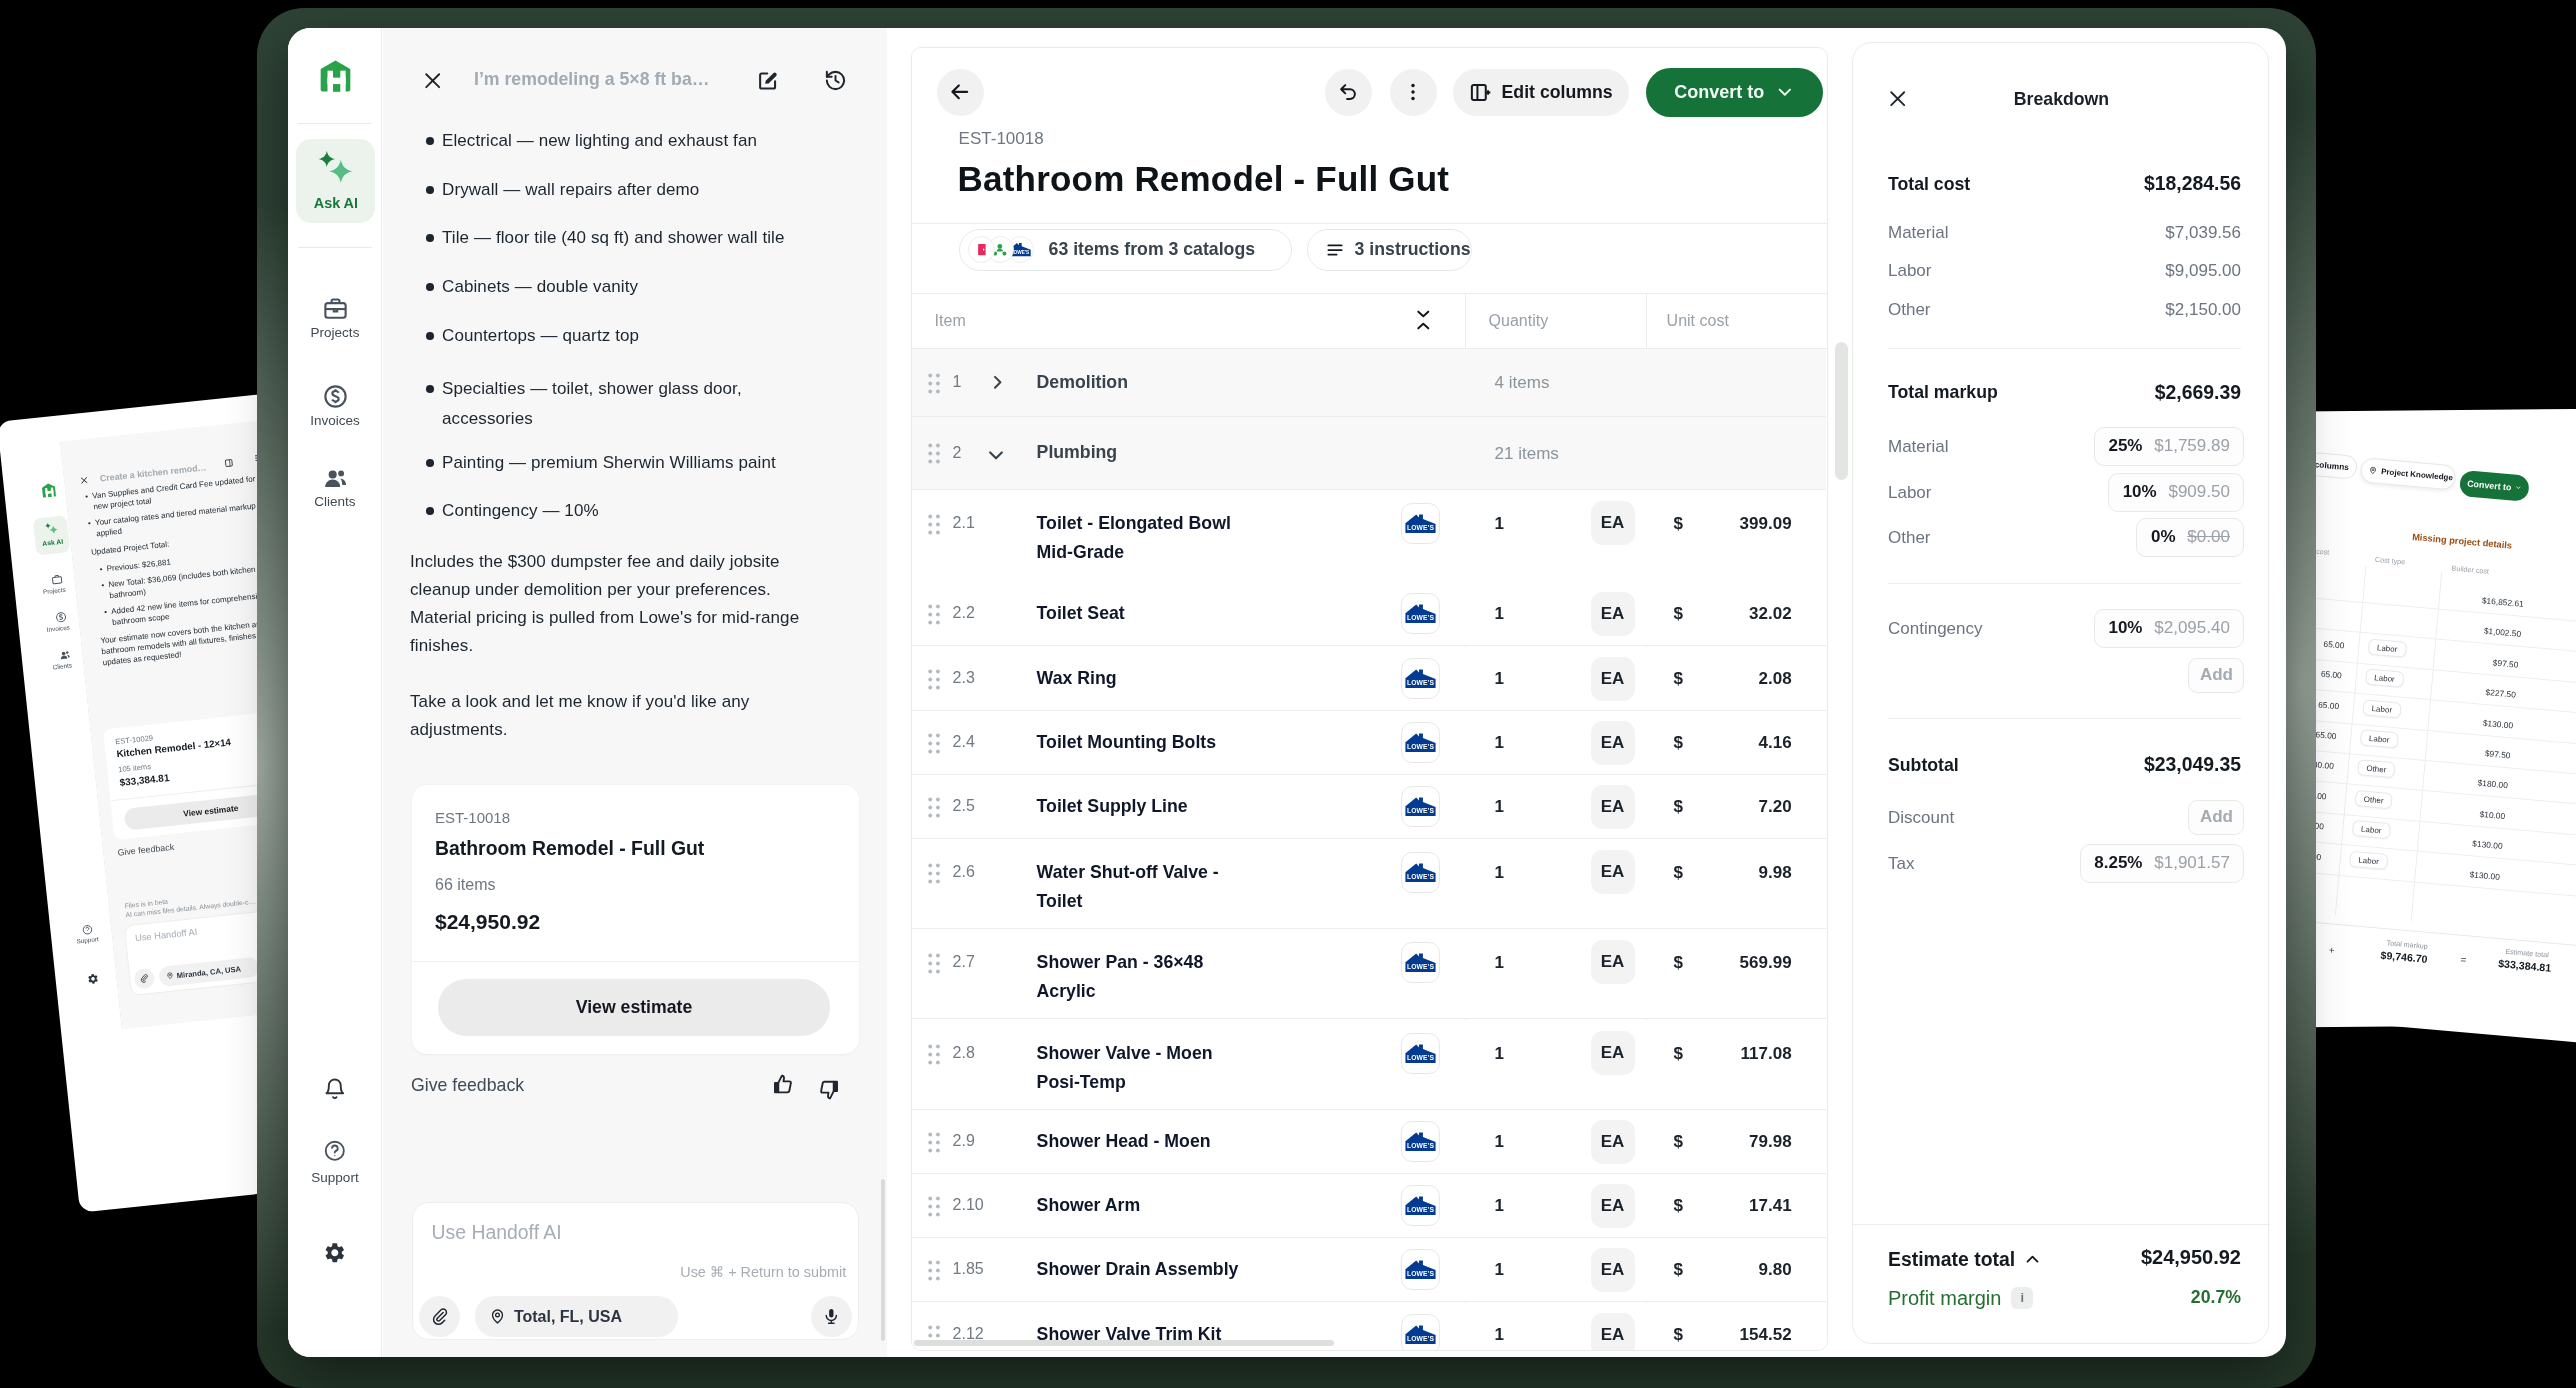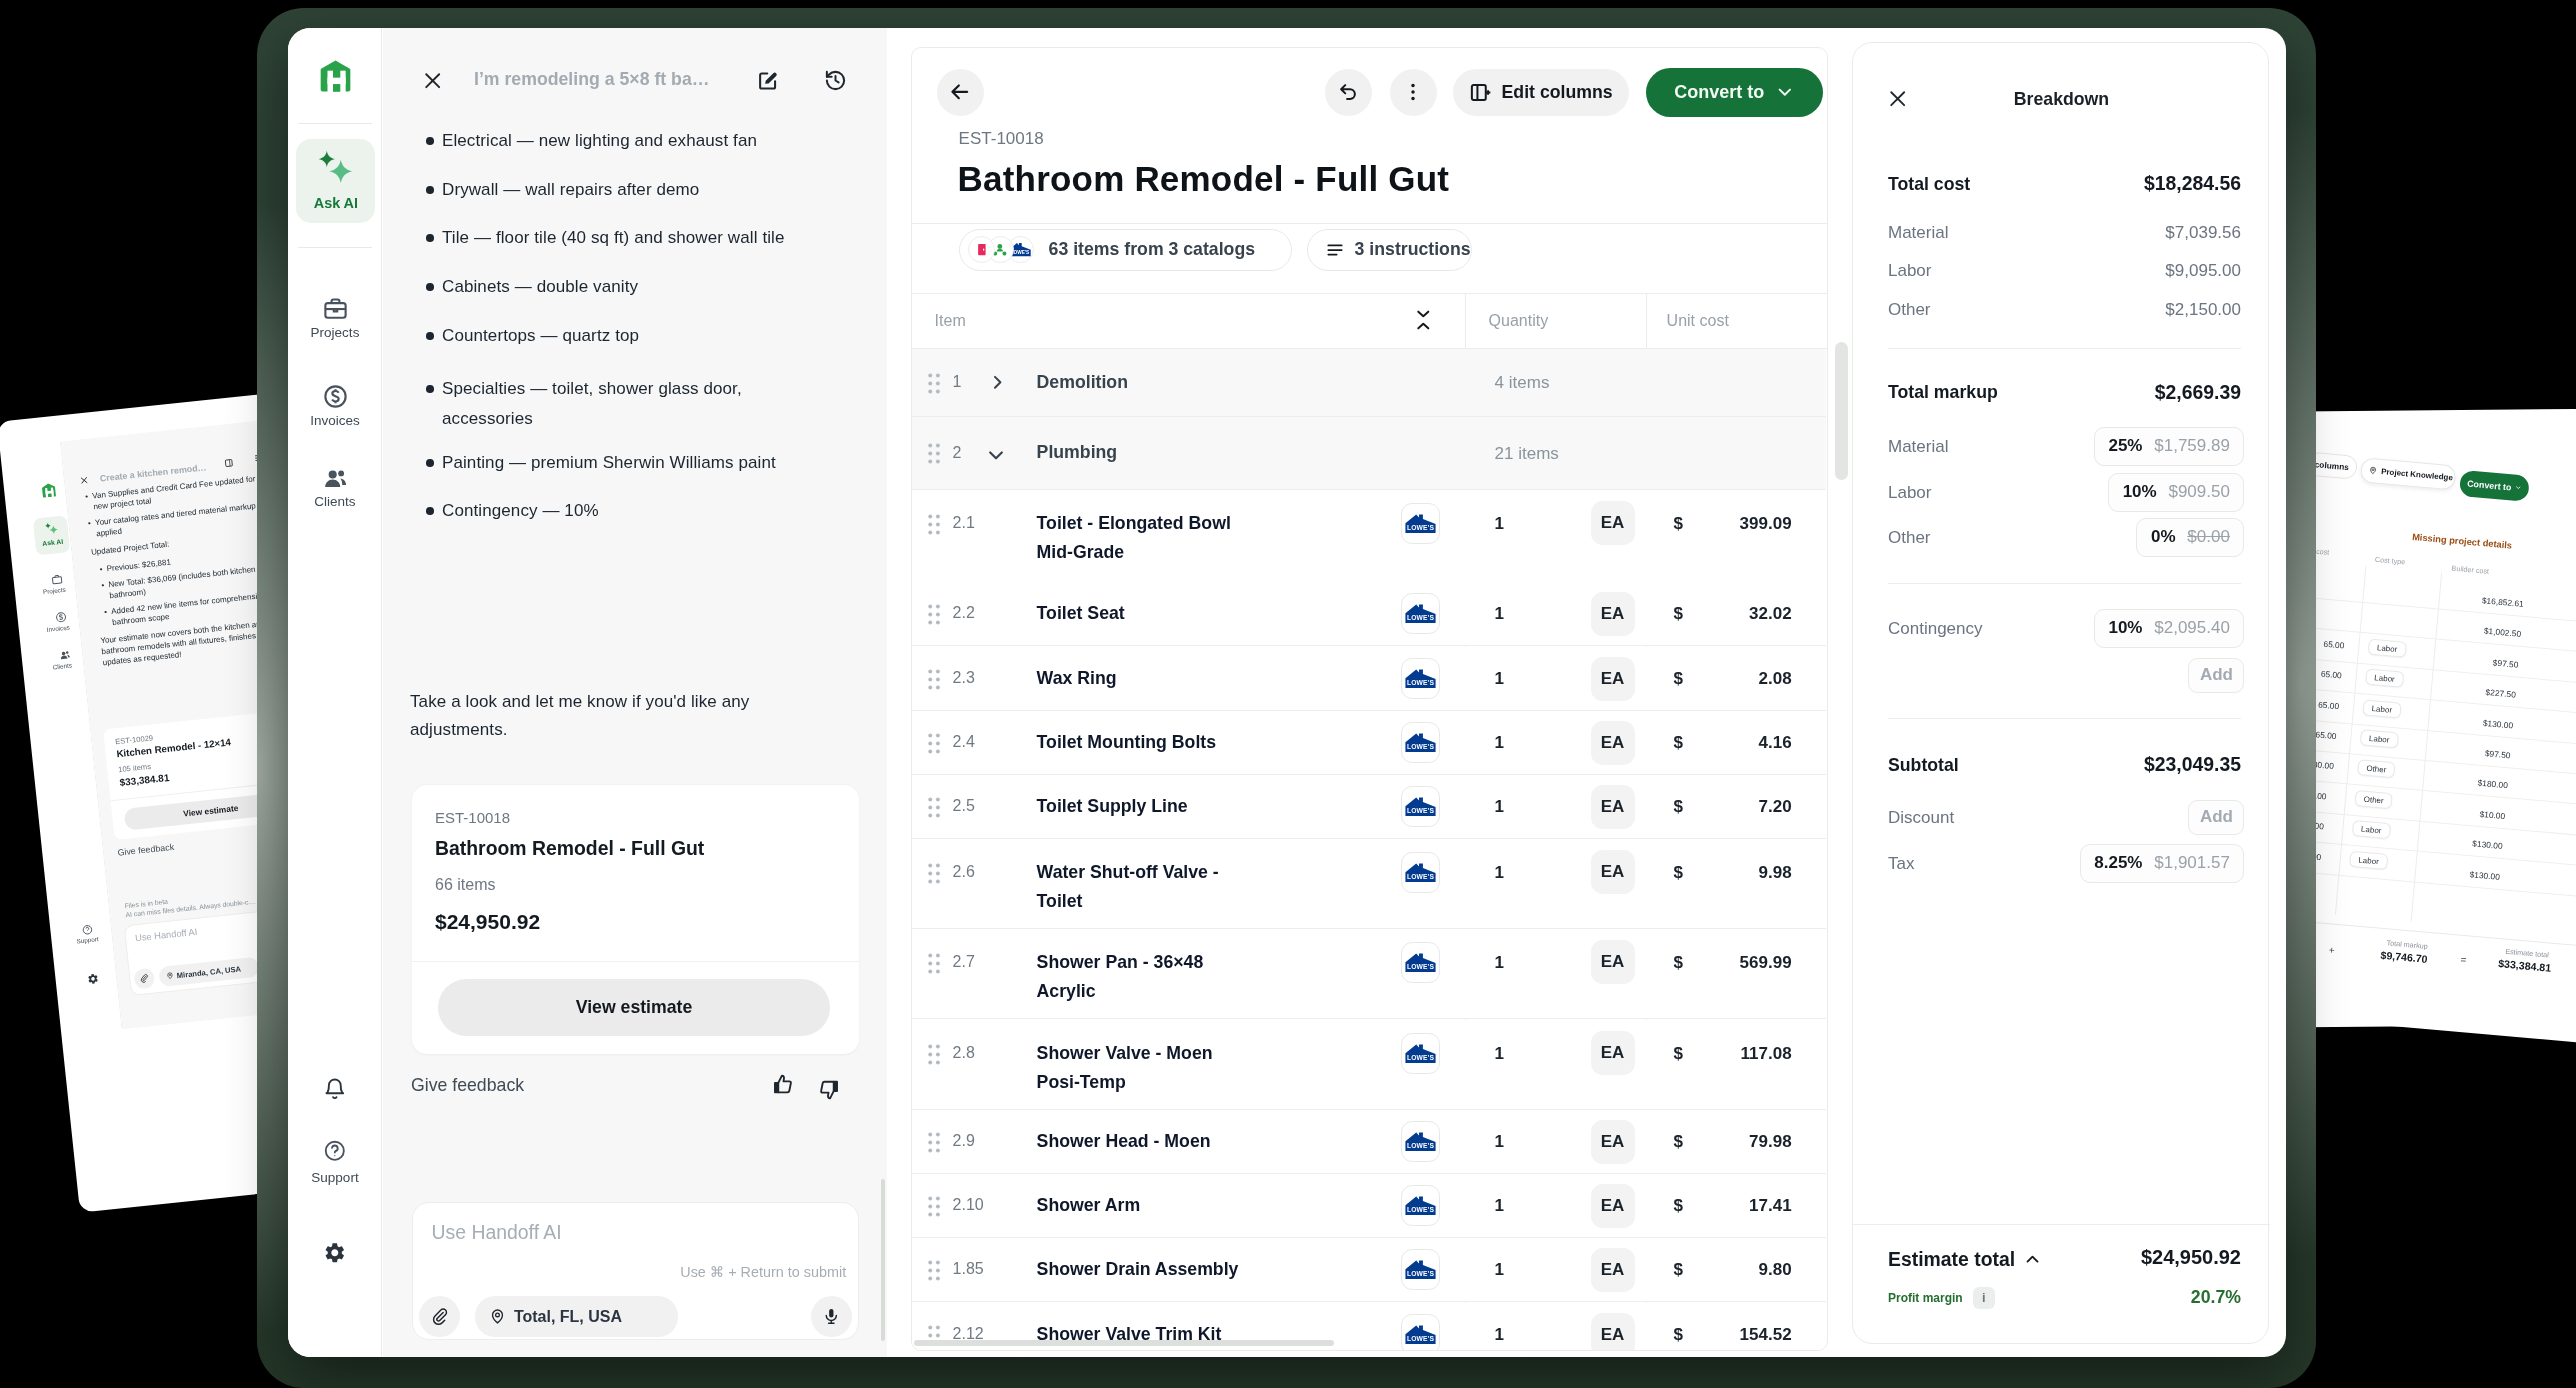--- a/index.html
+++ b/index.html
@@ -284,20 +284,21 @@
       <div class="bullet" style="top:249px">Cabinets — double vanity</div>
     <div class="bdot" style="top:304px"></div>
       <div class="bullet" style="top:298px">Countertops — quartz top</div>
     <div class="bdot" style="top:357px"></div>
       <div class="bullet" style="top:346px;width:355px;line-height:29.6px">Specialties — toilet, shower glass door, accessories</div>
     <div class="bdot" style="top:431px"></div>
       <div class="bullet" style="top:425px">Painting — premium Sherwin Williams paint</div>
     <div class="bdot" style="top:479px"></div>
       <div class="bullet" style="top:473px">Contingency — 10%</div>
 
+    <div class="cpar" style="top:520px;width:401px">Includes the $300 dumpster fee and daily jobsite cleanup under demolition per your preferences. Material pricing is pulled from Lowe's for mid-range finishes.</div>
     <div class="cpar" style="top:660px;width:388px">Take a look and let me know if you'd like any adjustments.</div>
 
     <div class="abs" style="left:29px;top:757px;width:447px;height:269px;background:#fff;border-radius:15px;box-shadow:0 0.8px 2.5px rgba(0,0,0,0.05)">
       <div class="abs" style="left:23px;top:23.6px;font-size:15px;color:#6e7781">EST-10018</div>
       <div class="abs" style="left:23px;top:52px;font-size:19.4px;font-weight:600;color:#131a22">Bathroom Remodel - Full Gut</div>
       <div class="abs" style="left:23px;top:91px;font-size:16px;color:#6e7781">66 items</div>
       <div class="abs" style="left:23px;top:125px;font-size:21px;font-weight:700;color:#131a22">$24,950.92</div>
       <div class="abs" style="left:0;top:176px;width:447px;height:0.8px;background:#eff1ef"></div>
       <div class="abs" style="left:26px;top:194px;width:392px;height:57px;border-radius:29px;background:#ebebeb;display:flex;align-items:center;justify-content:center;font-size:17.7px;font-weight:600;color:#15191f">View estimate</div>
     </div>
@@ -772,21 +773,21 @@
 
     <div class="abs" style="left:0;top:1181px;width:417px;height:0.8px;background:#eceeec"></div>
     <div class="abs flex" style="left:35px;top:1205px;gap:8.4px">
       <span style="font-size:19.4px;font-weight:700;color:#141a21">Estimate total</span>
       <svg width="17" height="17" viewBox="0 0 24 24" fill="none" stroke="#141a21" stroke-width="2.6" stroke-linecap="round" stroke-linejoin="round">
           <path d="M5 15 L12 8 L19 15"></path>
         </svg>
     </div>
     <div class="bdvalb" style="top:1203px;font-size:20px">$24,950.92</div>
     <div class="abs flex" style="left:35px;top:1244px;gap:10px">
-      <span style="font-size:12px;font-weight:700;color:#256e30">Profit margin</span>
+      <span style="font-size:20px;font-weight:400;color:#256e30">Profit margin</span>
       <span style="display:inline-flex;align-items:center;justify-content:center;width:22px;height:22px;border-radius:5.9px;background:#eceeec;color:#6b7480;font-size:12.7px;font-weight:700">i</span>
     </div>
     <div class="abs" style="right:27px;top:1244px;font-size:17.7px;font-weight:700;color:#256e30">20.7%</div>
   </div>
   <div id="sidebar">
     <svg class="abs" style="left:29.6px;top:31px" width="35" height="35" viewBox="0 0 42 41">
       <path d="M21 1.2 L38.2 11.3 Q38.8 11.7 38.8 12.4 L38.8 36.2 Q38.8 38.6 36.4 38.6 L5.6 38.6 Q3.2 38.6 3.2 36.2 L3.2 12.4 Q3.2 11.7 3.8 11.3 Z" fill="#29a349"></path>
       <rect x="11.4" y="13.5" width="6.6" height="27.5" fill="#fff"></rect>
       <rect x="26.6" y="13.5" width="6.6" height="27.5" fill="#fff"></rect>
       <rect x="11.4" y="21.6" width="21.8" height="8.2" fill="#fff"></rect>

